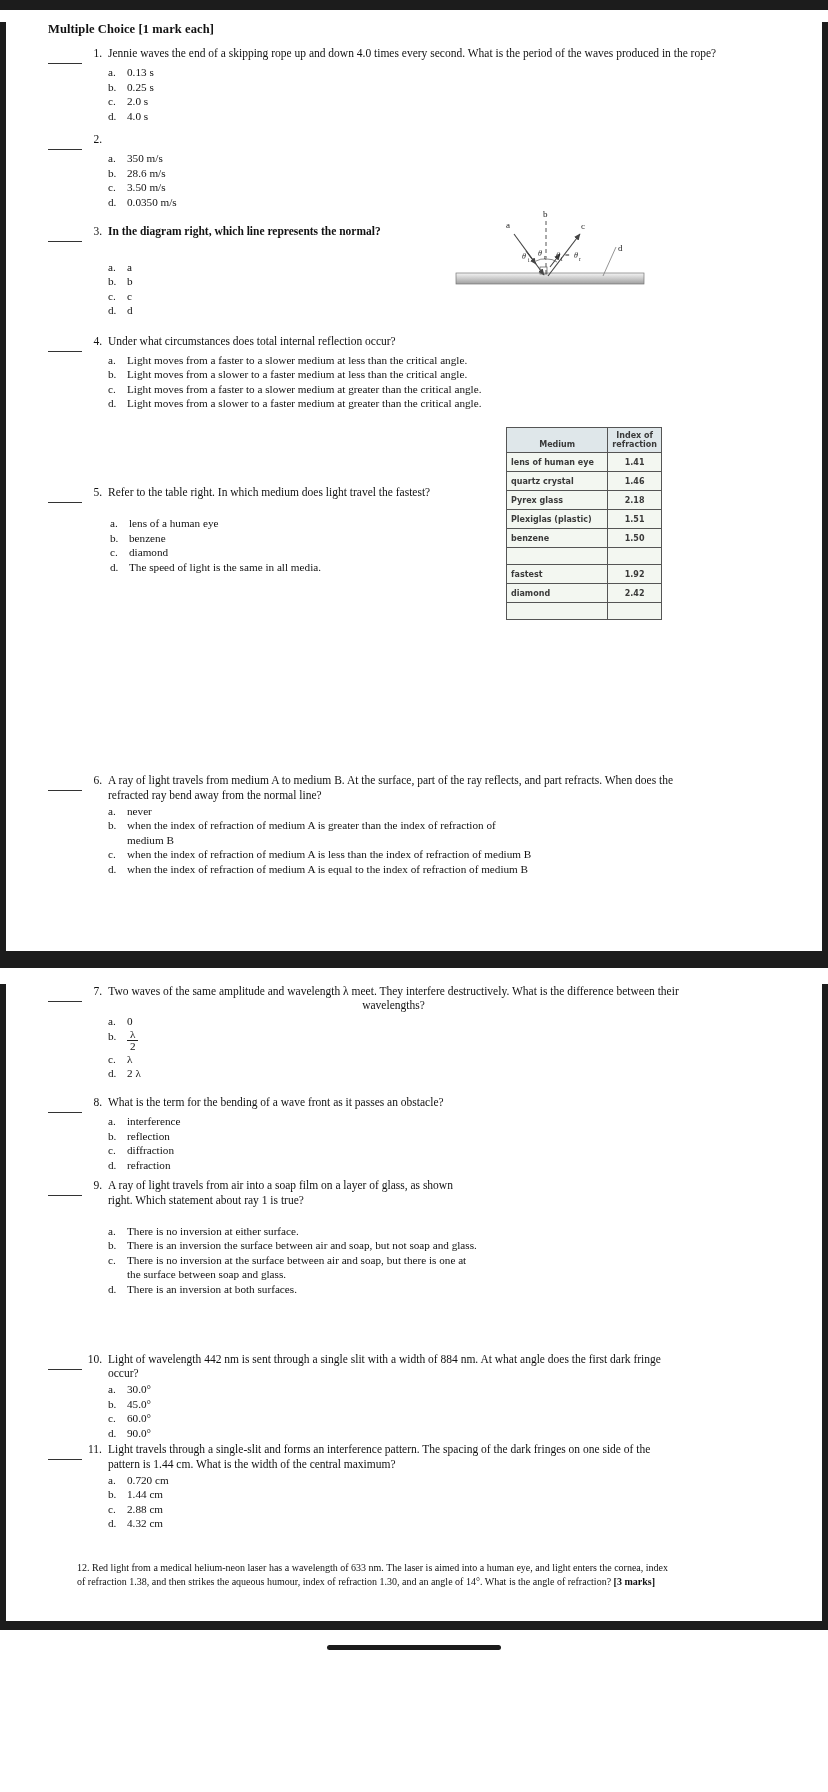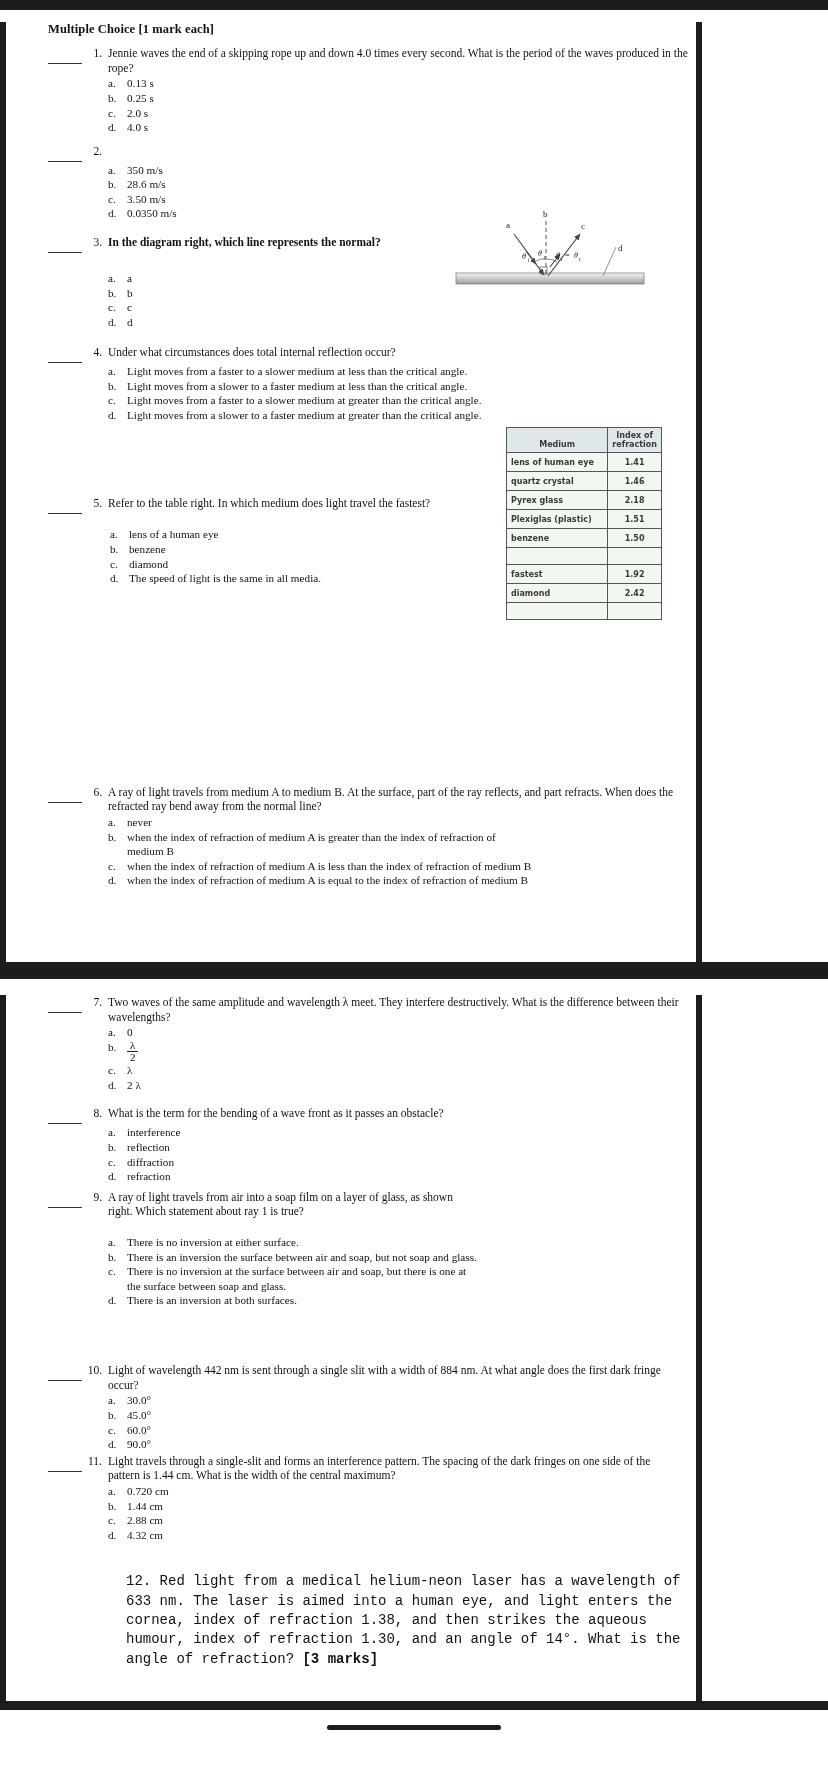--- a/index.html
+++ b/index.html
@@ -7,21 +7,21 @@
     margin: 0; padding: 0;
     background: #ffffff;
     width: 828px;
   }
   body {
     font-family: "Liberation Serif", "DejaVu Serif", serif;
     color: #111;
     -webkit-font-smoothing: none;
   }
   .page {
-    width: 702px;
+    width: 828px;
     background: #fff;
     position: relative;
   }
   .band {
     width: 828px;
     background: #1c1c1c;
   }
   .band-top { height: 10px; }
   .band-mid { height: 17px; }
   .band-bottom { height: 9px; }
@@ -156,24 +156,24 @@
     justify-content: center;
   }
   .home-indicator {
     width: 174px;
     height: 5px;
     border-radius: 3px;
     background: #1c1c1c;
   }
 
   .q12 {
-    font-family: Liberation Mono, monospace;
-    font-size: 14px;
+    font-family: Liberation Serif, serif;
+    font-size: 10px;
     line-height: 1.38;
-    margin: 30px 0 0 116px;
+    margin: 30px 0 0 67px;
     max-width: 600px;
   }
   .q12 b { font-weight: bold; }
 </style>
 </head>
 <body>
 
 <div class="page">
 
   <div class="band band-top"></div>
@@ -447,21 +447,21 @@
   <div class="band band-mid"></div>
 
   <div class="sheet" style="padding-bottom:4px;">
     <div class="edge-l"></div>
     <div class="edge-r"></div>
 
     <div class="q">
       <div class="qrow" style="margin-top:16px;">
         <div class="blank"></div>
         <div class="qnum">7.</div>
-        <div class="qtext" style="max-width:575px;">Two waves of the same amplitude and wavelength λ meet. They interfere destructively. What is the difference between their wavelengths?</div>
+        <div class="qtext" style="max-width:575px;text-align:center;">Two waves of the same amplitude and wavelength λ meet. They interfere destructively. What is the difference between their wavelengths?</div>
       </div>
       <div class="opts">
         <div class="opt">
             <span class="optltr">a.</span>
             <span class="optbody">0</span>
           </div>
         <div class="opt">
           <span class="optltr">b.</span>
           <span class="optbody">
             <span class="frac">

